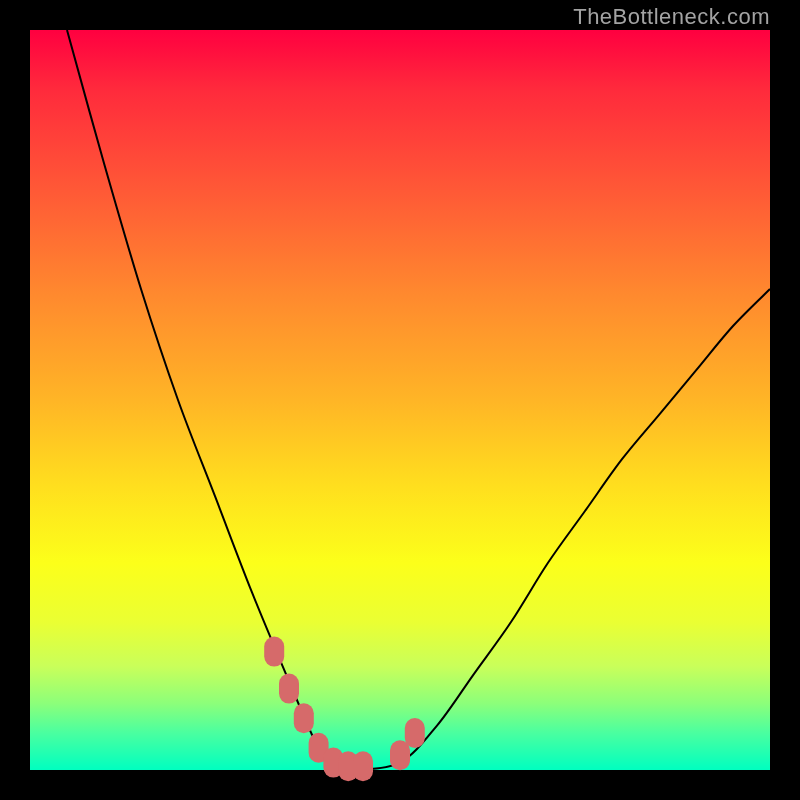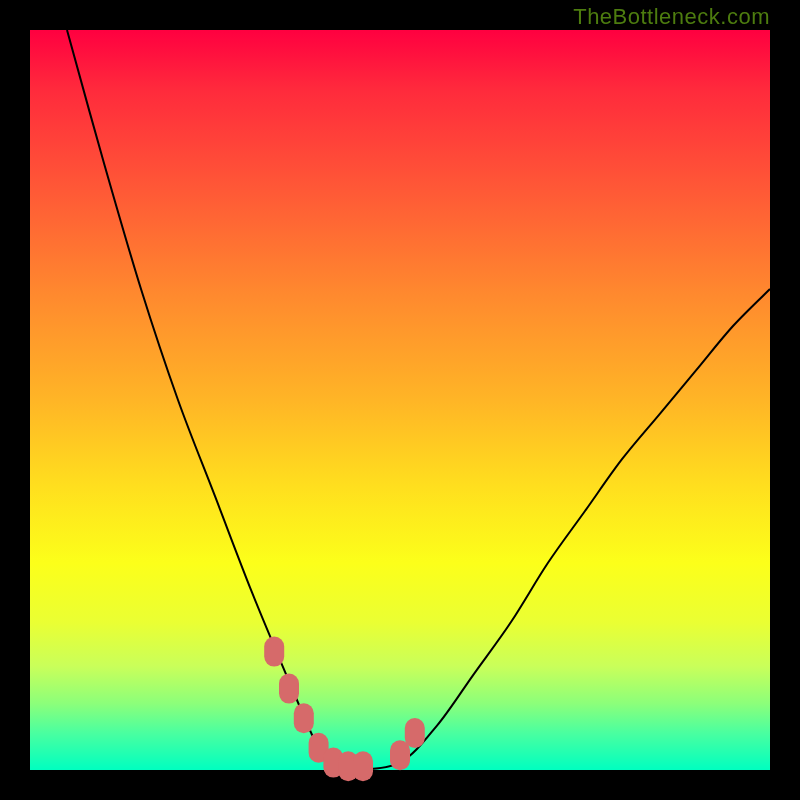--- a/index.html
+++ b/index.html
@@ -34,21 +34,21 @@
       #c9ff5a 86%,
       #8cff7a 91%,
       #4affa0 95%,
       #00ffc0 100%
     );
   }
   .attribution {
     position: absolute;
     top: 4px;
     right: 30px;
-    color: #4d7c0f;
+    color: #a3a3a3;
     font-size: 22px;
     font-weight: 500;
     letter-spacing: 0.5px;
   }
   svg.curve {
     position: absolute;
     left: 0;
     top: 0;
     width: 740px;
     height: 740px;

